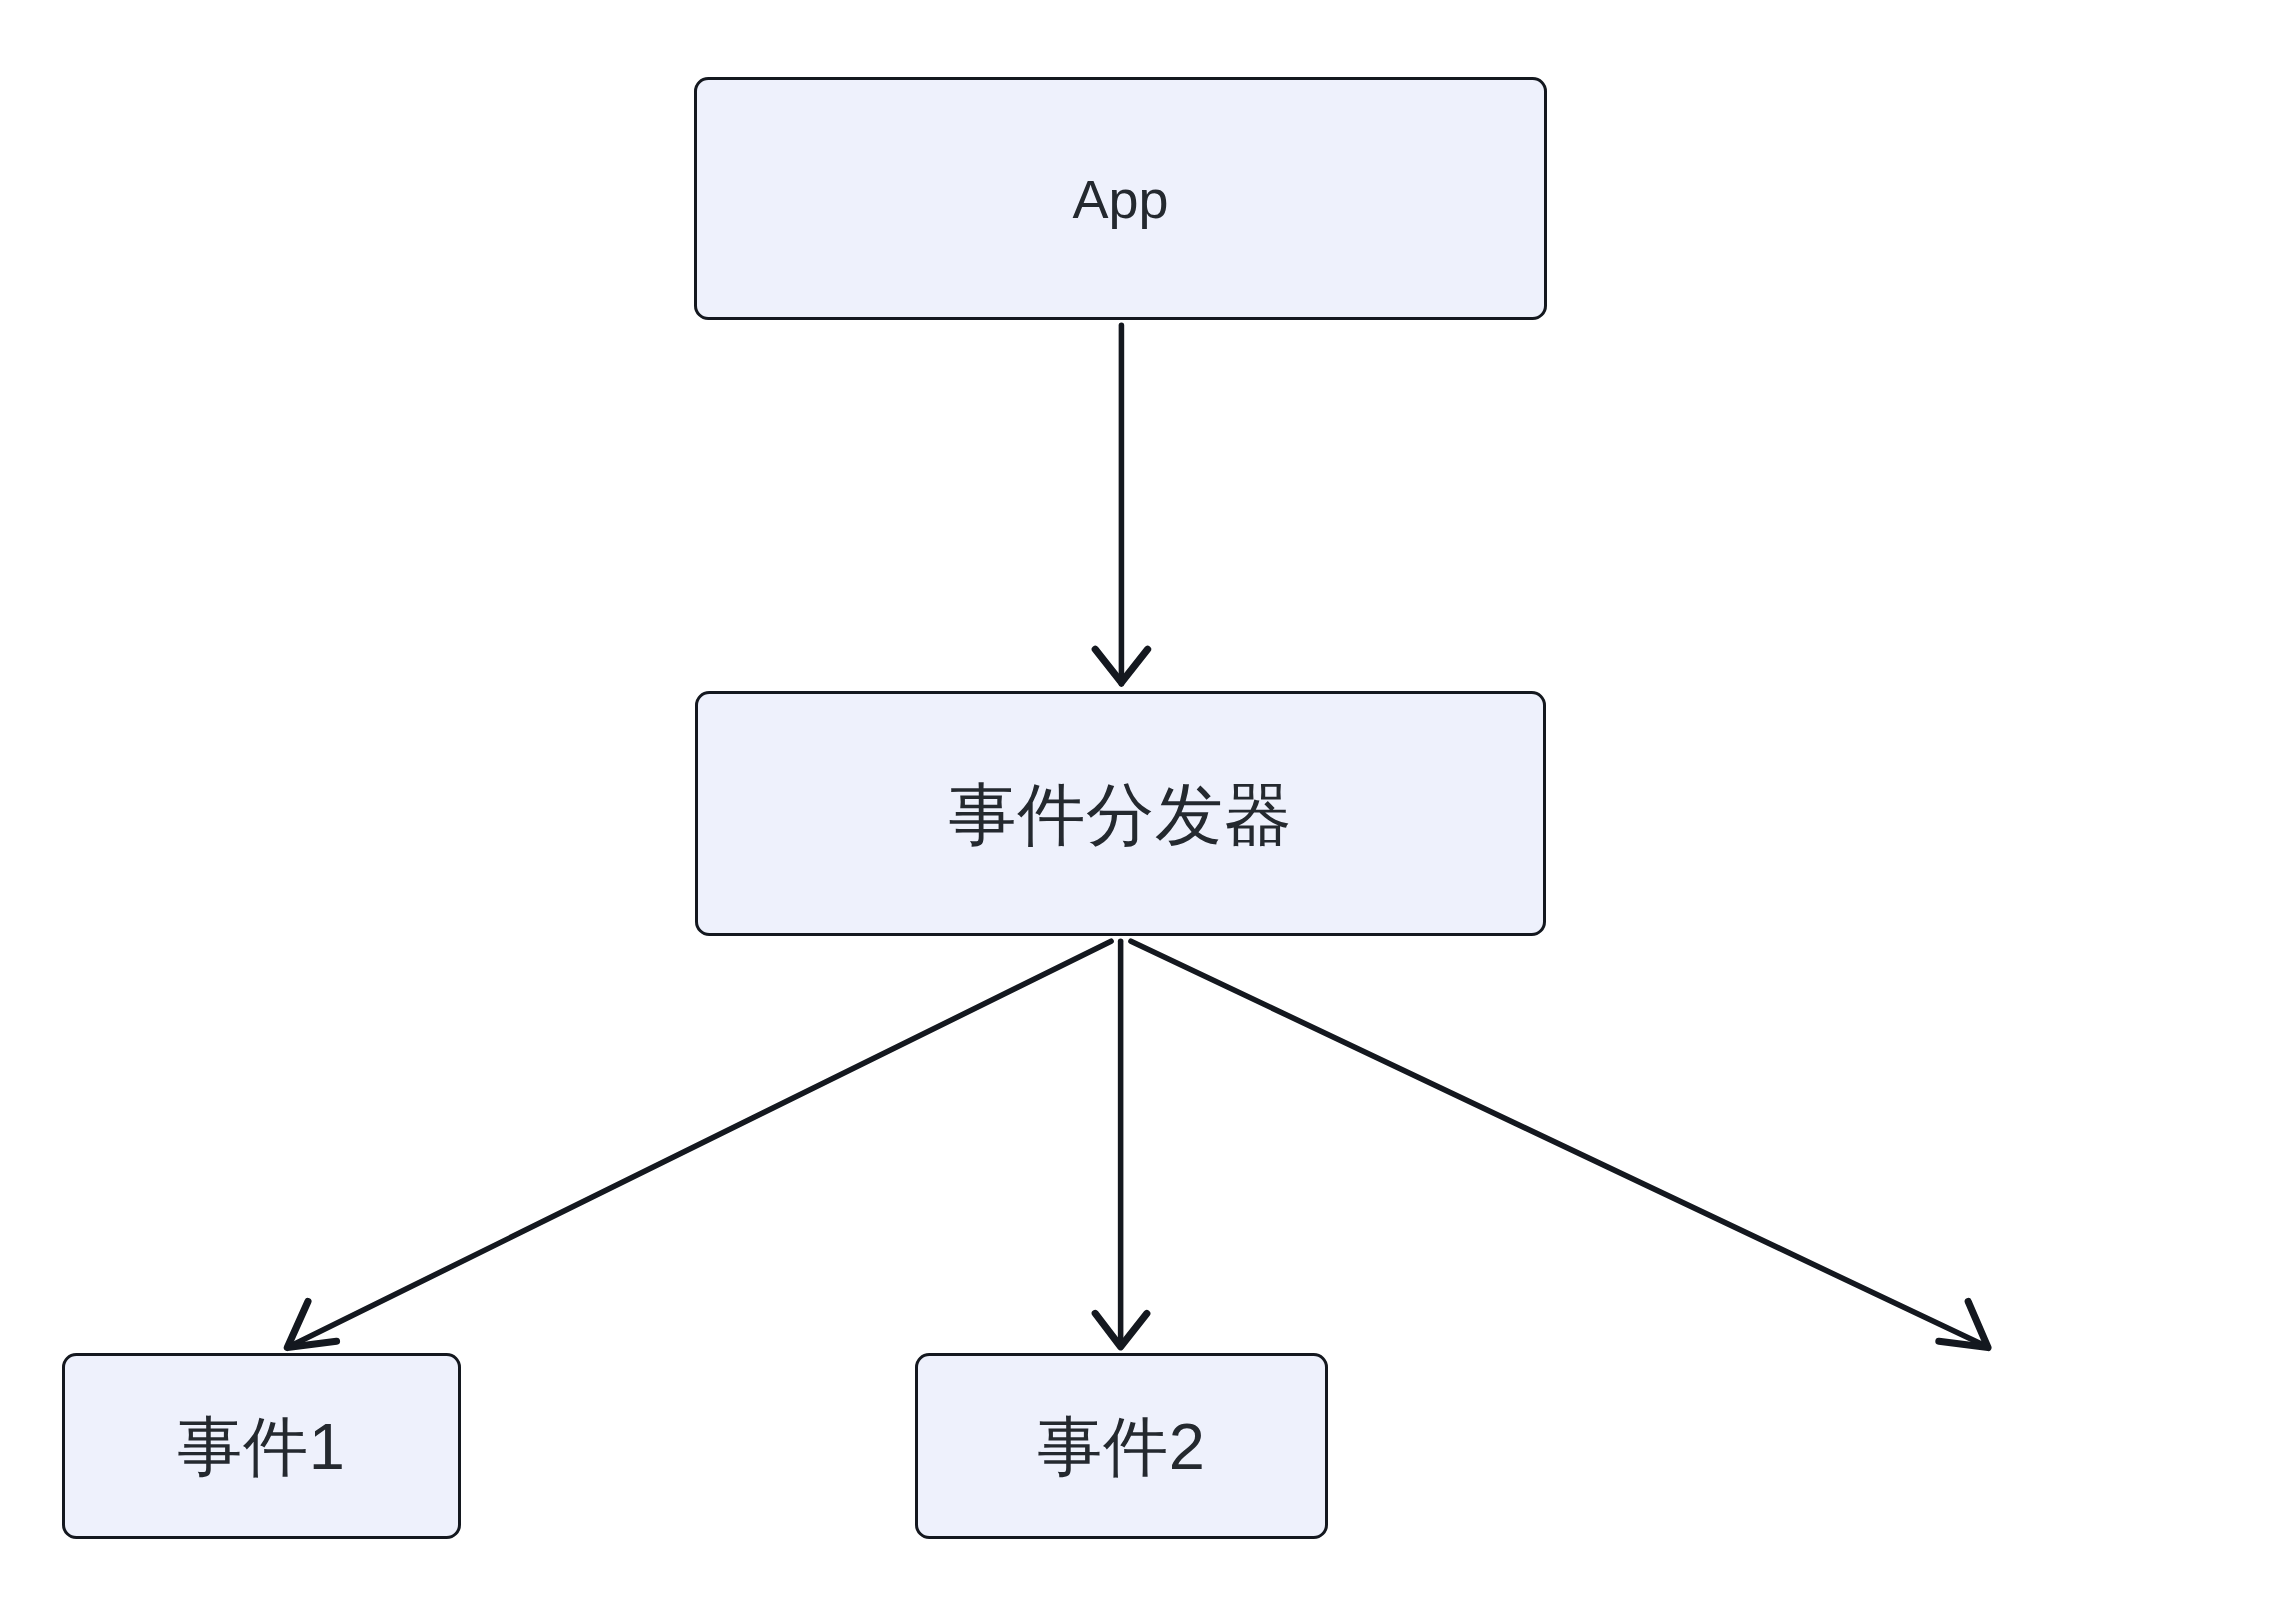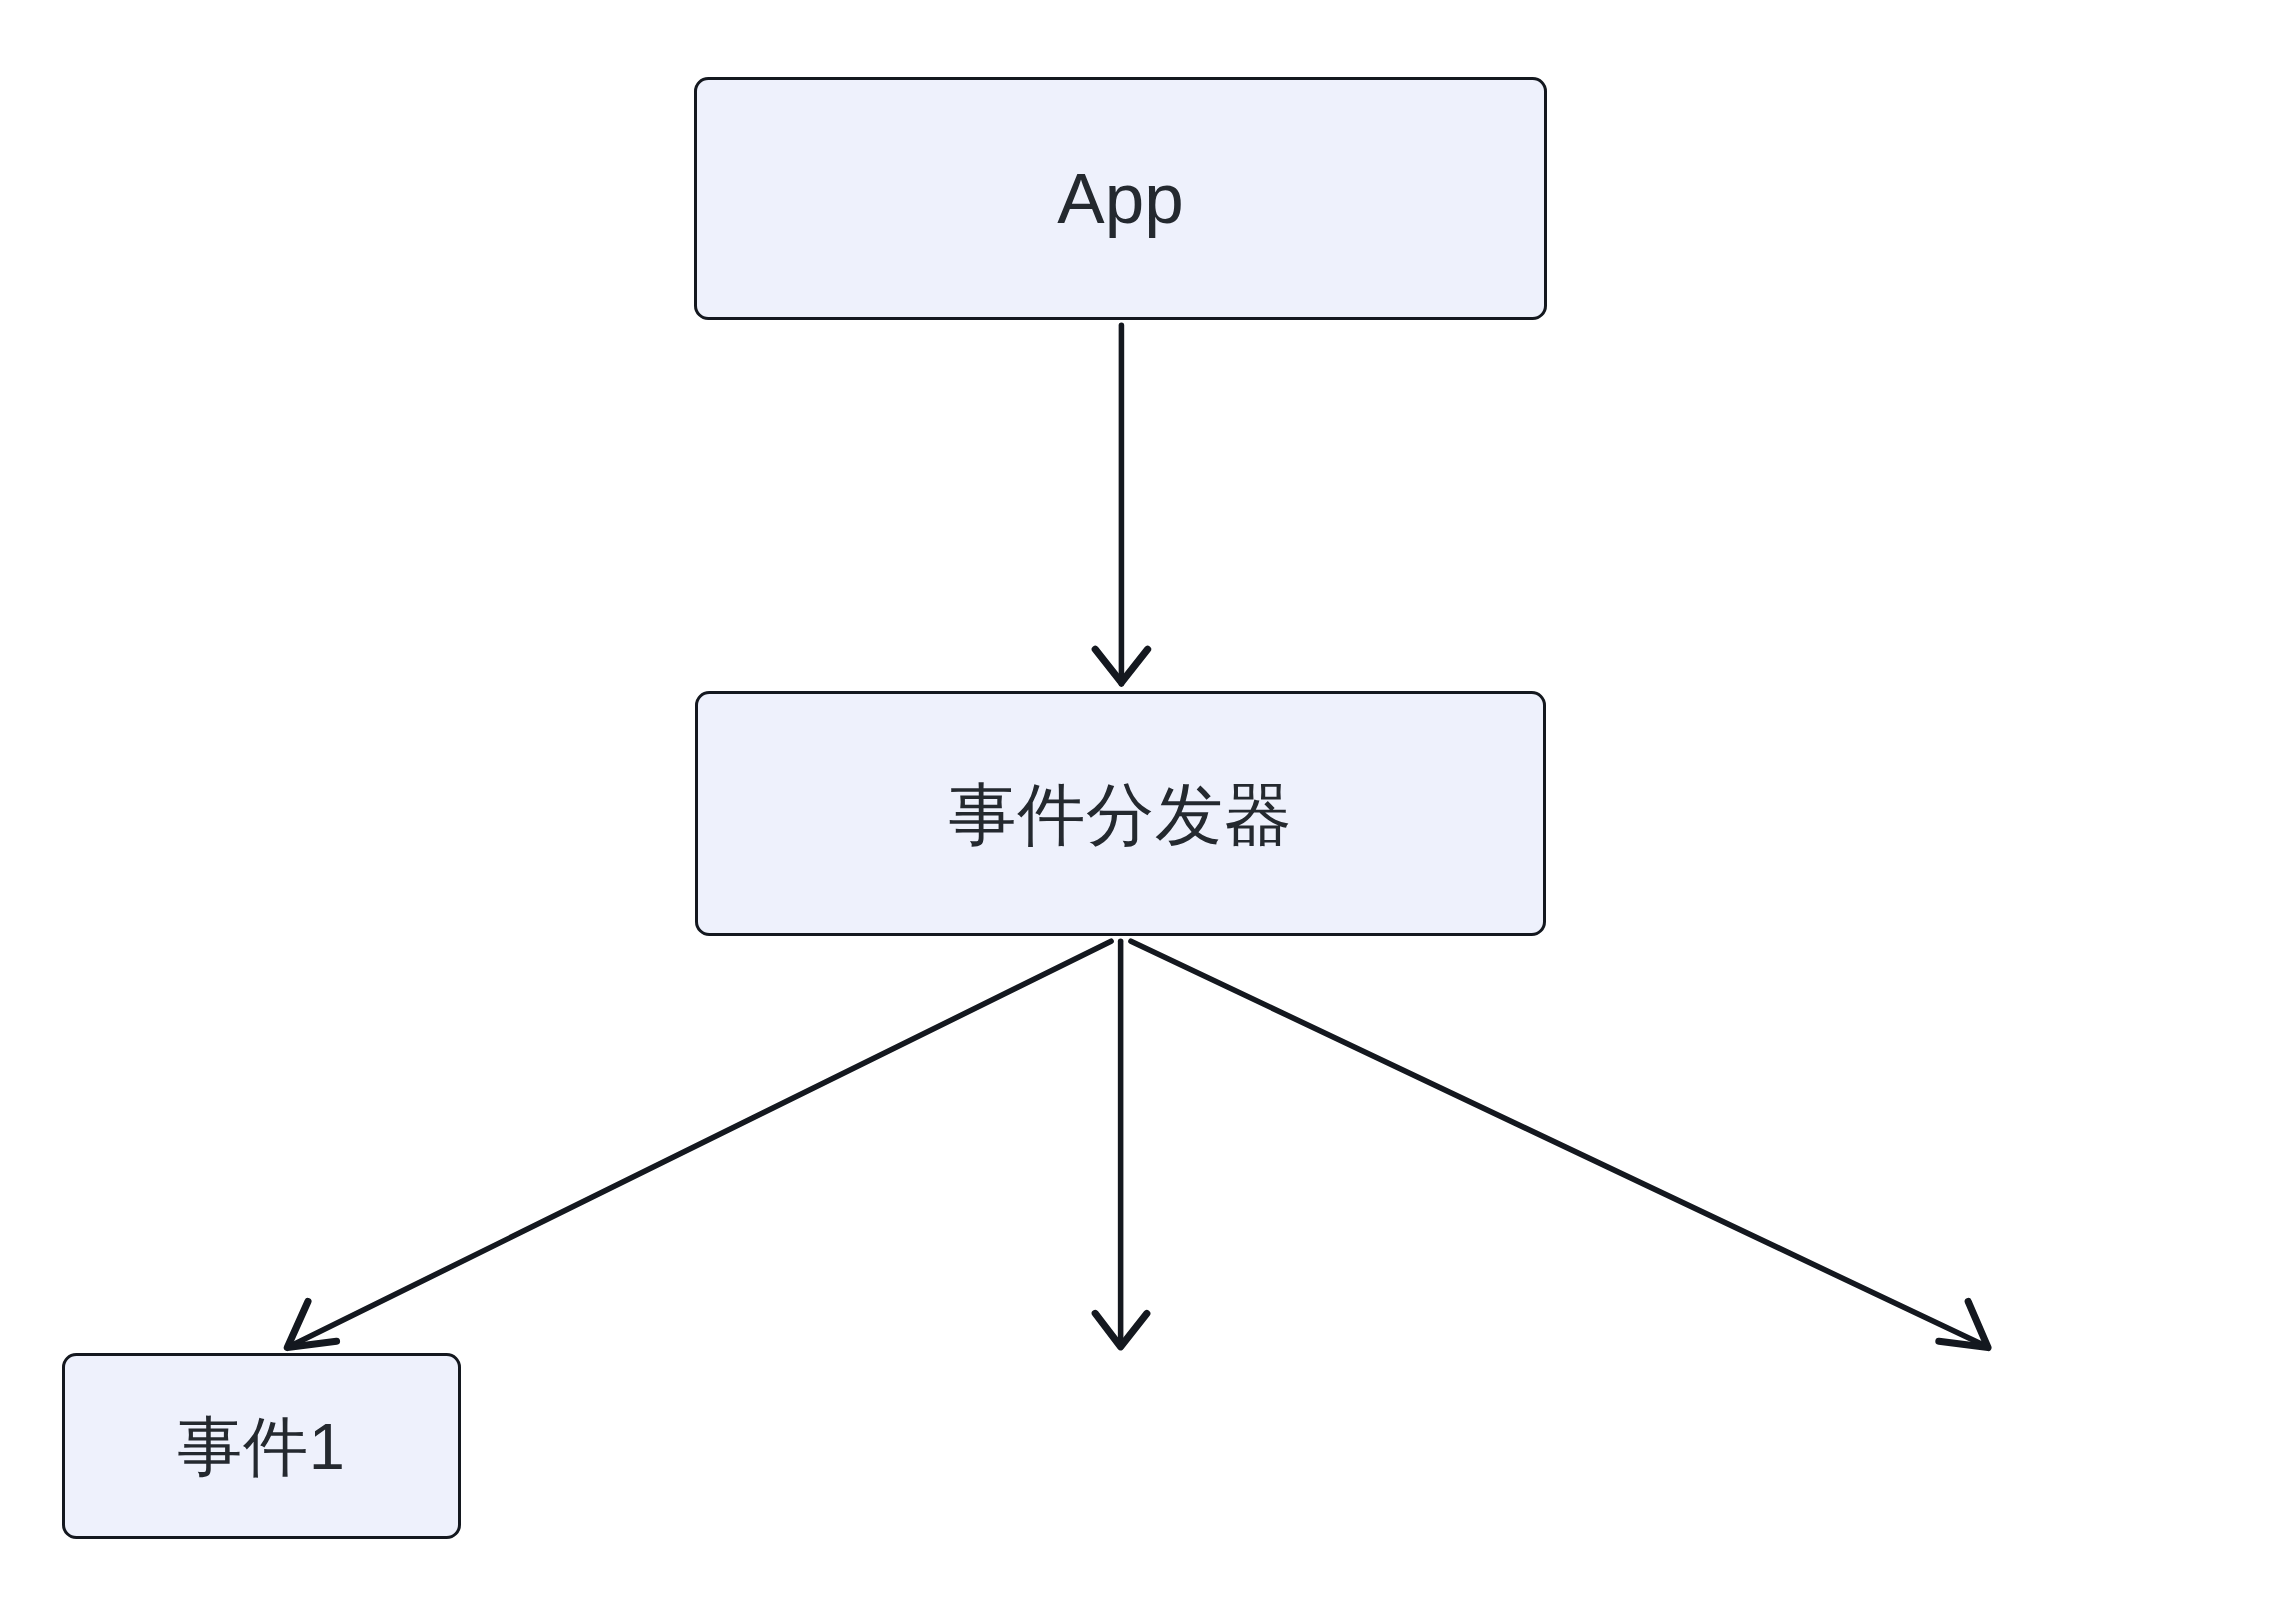--- a/index.html
+++ b/index.html
@@ -37,21 +37,21 @@
     border-radius: 14.3px;
   }
   .flow-node .node-label {
     color: #24292f;
     font-family: "Liberation Sans", "DejaVu Sans", sans-serif;
     font-weight: 400;
     line-height: 1;
     white-space: nowrap;
   }
   #node-app { left: 694px;  top: 77px;   width: 853px; height: 243px; }
-  #node-app .node-label { font-size: 71px; }
+  #node-app .node-label { font-size: 54px; }
 
   #node-dispatcher { left: 695px; top: 691px; width: 851px; height: 245px; }
   #node-dispatcher .node-label { font-size: 68px; letter-spacing: 0.8px; }
 
   #node-event-1 { left: 62px;  top: 1353px; width: 399px; height: 186px; }
   #node-event-2 { left: 915px; top: 1353px; width: 413px; height: 186px; }
   #node-event-3 { left: 1796px; top: 1353px; width: 397px; height: 186px; }
   #node-event-1 .node-label,
   #node-event-2 .node-label,
   #node-event-3 .node-label { font-size: 65px; letter-spacing: 0.8px; }
@@ -89,16 +89,19 @@
   </div>
 
   <div class="flow-node" id="node-dispatcher">
     <span class="node-label">事件分发器</span>
   </div>
 
   <div class="flow-node" id="node-event-1">
     <span class="node-label">事件1</span>
   </div>
 
+  <div class="flow-node" id="node-event-2">
+    <span class="node-label">事件2</span>
+  </div>
 
 
 </div>
 
 
 </body></html>

